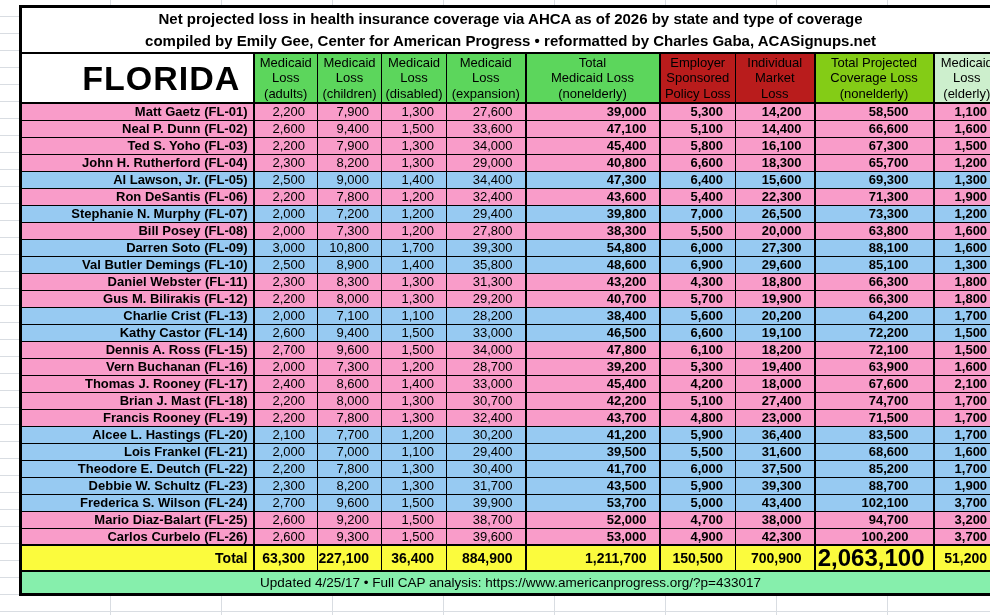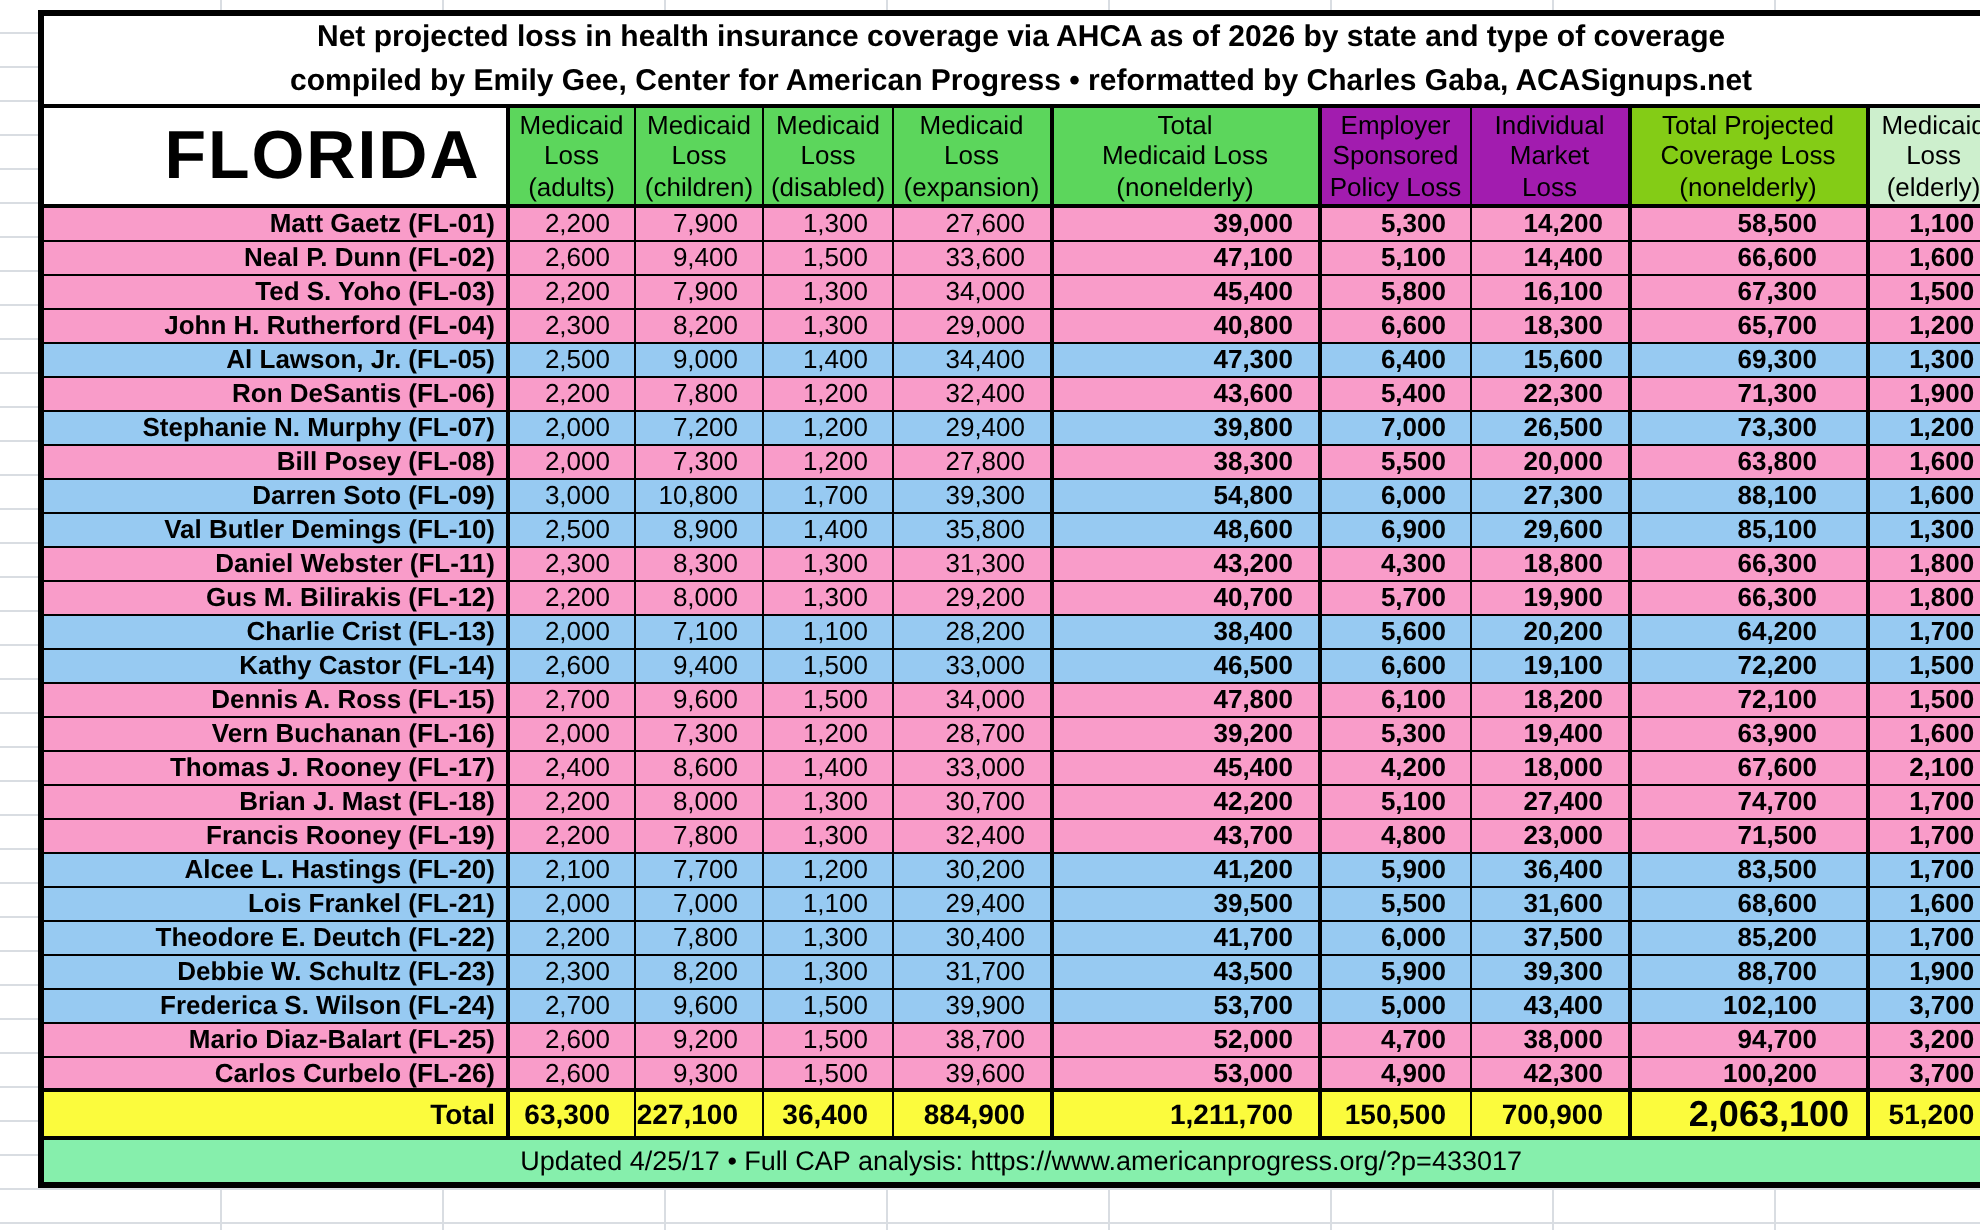--- a/index.html
+++ b/index.html
@@ -39,21 +39,21 @@
   tr.header-row th{
     height:48px;text-align:center;vertical-align:middle;
     font-size:13px;line-height:1.18;white-space:pre-line;font-weight:normal;
     border-bottom:2px solid #000;
   }
   tr.header-row th.state{
     background:#fff;font-weight:bold;font-size:34px;letter-spacing:1px;padding-left:48px;
   }
   th.bold, td.bold{font-weight:bold;}
   .bg-green{background:#5CD65C;}
-  .bg-sage{background:#a21caf;}
+  .bg-sage{background:#b91c1c;}
   .bg-yellowhdr{background:#84cc16;}
   .bg-mint{background:#CDEFCD;}
 
   
   tr.data-row{height:17px;}
   tr.data-row td{font-size:13px;line-height:1;vertical-align:middle;}
   tr.rep td{background:#F99CC9;}
   tr.dem td{background:#97CAF2;}
   td.name{text-align:right;font-weight:bold;padding-right:5px;font-size:13.5px;}
   td.val{text-align:right;padding-right:12px;}
@@ -61,21 +61,21 @@
   td.c7{padding-right:24px;}
   
   .tl{border-left:2px solid #000;}
 
   
   tr.total-row{height:24px;}
   tr.total-row td{
     background:#FBFB3D;font-weight:bold;font-size:14px;line-height:1;
     border-top:2px solid #000;border-bottom:2px solid #000;vertical-align:middle;
   }
-  tr.total-row td.grand{font-size:18px;padding-right:8px;}
+  tr.total-row td.grand{font-size:24px;padding-right:8px;}
 
   
   tr.footer-row td{
     height:21px;background:#86efac;text-align:center;font-size:13.5px;
     font-weight:normal;vertical-align:middle;
   }
 </style>
 </head>
 <body>
 

